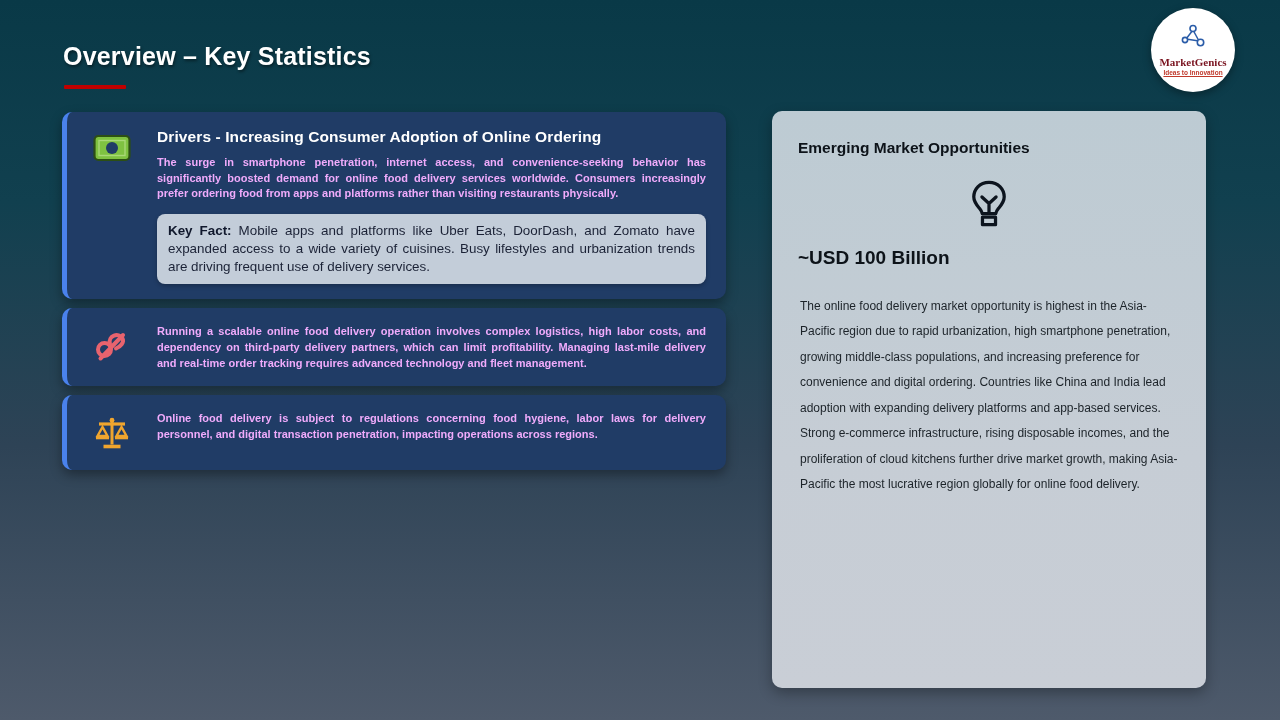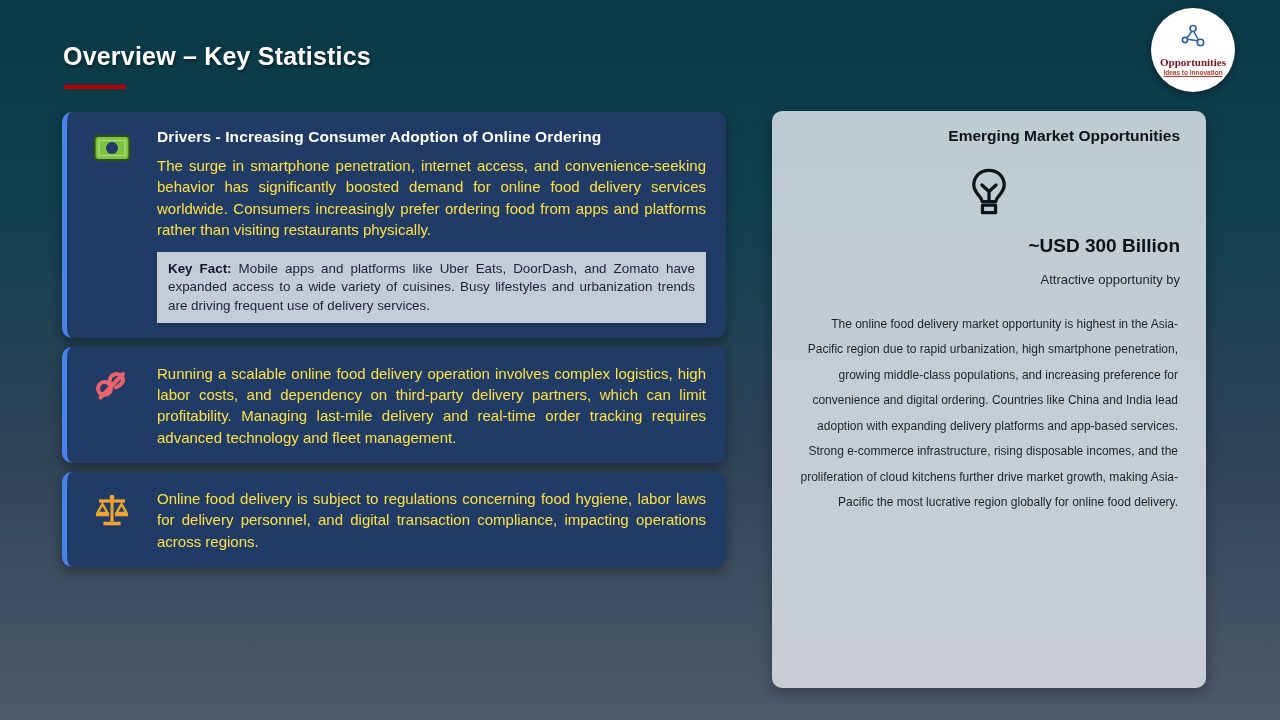--- a/index.html
+++ b/index.html
@@ -93,50 +93,51 @@
   }
   .card-content { flex: 1; }
   .card-title {
     font-size: 15.5px;
     font-weight: bold;
     color: #ffffff;
     margin-bottom: 9px;
     letter-spacing: 0.1px;
   }
   .card-body {
-    font-size: 15px;
+    font-size: 11px;
     line-height: 1.42;
-    color: #fde047;
+    color: #f0abfc;
     text-align: justify;
+    font-weight: bold;
   }
   .callout {
     margin-top: 12px;
     background: #c3cdd9;
-    border-radius: 0;
+    border-radius: 8px;
     padding: 8px 11px;
     font-size: 13.4px;
     line-height: 1.36;
     color: #1b2236;
     text-align: justify;
     box-shadow: 0 2px 4px rgba(0,0,0,0.25);
   }
   .callout-label { font-weight: bold; color: #10182c; }
   .card-regulatory .callout { margin-top: 18px; }
 
   
   .panel {
     position: absolute;
     left: 772px;
     top: 111px;
     width: 434px;
     height: 577px;
     background: linear-gradient(180deg, #bdcbd3 0%, #c6cdd5 60%, #c9ced6 100%);
     border-radius: 10px;
-    padding: 14px 26px;
-    text-align: right;
+    padding: 26px 26px;
+    text-align: left;
     color: #12181f;
     box-shadow: 0 5px 14px rgba(0,0,0,0.3);
   }
   .panel-title {
     font-size: 15.5px;
     font-weight: bold;
     color: #0d1319;
     margin-top: 2px;
   }
   .panel-bulb { margin: 22px auto 0; width: 44px; }
@@ -176,21 +177,21 @@
         <g stroke="#2a5ca8" stroke-width="1.5" fill="none">
           <line x1="16" y1="6" x2="9" y2="15"></line>
           <line x1="16" y1="6" x2="22" y2="17"></line>
           <line x1="9" y1="15" x2="22" y2="17"></line>
         </g>
         <circle cx="16" cy="4.5" r="3" fill="#ffffff" stroke="#2a5ca8" stroke-width="1.6"></circle>
         <circle cx="8" cy="16" r="2.6" fill="#ffffff" stroke="#2a5ca8" stroke-width="1.6"></circle>
         <circle cx="23.5" cy="18.5" r="3.2" fill="#ffffff" stroke="#2a5ca8" stroke-width="1.6"></circle>
       </svg>
     </span>
-    <div class="logo-name">Opportunities</div>
+    <div class="logo-name">MarketGenics</div>
     <div class="logo-tagline">Ideas to Innovation</div>
   </div>
 
   <div class="cards">
 
     <section class="card">
       <div class="card-icon">
         <svg width="38" height="28" viewBox="0 0 38 28">
           <rect x="1.5" y="2" width="35" height="24" rx="4" fill="#7fc241" stroke="#2c4f14" stroke-width="2.2"></rect>
           <rect x="6" y="6.5" width="26" height="15" fill="none" stroke="#a9d877" stroke-width="1.4"></rect>
@@ -228,33 +229,32 @@
             <path d="M9.5 10 L4.5 19 L14.5 19 Z" stroke-width="2.4"></path>
             <path d="M28.5 10 L23.5 19 L33.5 19 Z" stroke-width="2.4"></path>
             <line x1="3" y1="20.8" x2="16" y2="20.8" stroke-width="3"></line>
             <line x1="22" y1="20.8" x2="35" y2="20.8" stroke-width="3"></line>
             <line x1="10.5" y1="29.5" x2="27.5" y2="29.5" stroke-width="3.6"></line>
           </g>
           <circle cx="19" cy="3.2" r="2.4" fill="#f0a52e"></circle>
         </svg>
       </div>
       <div class="card-content">
-        <p class="card-body">Online food delivery is subject to regulations concerning food hygiene, labor laws for delivery personnel, and digital transaction compliance, impacting operations across regions.</p>
+        <p class="card-body">Online food delivery is subject to regulations concerning food hygiene, labor laws for delivery personnel, and digital transaction penetration, impacting operations across regions.</p>
       </div>
     </section>
 
   </div>
 
   <aside class="panel">
     <h2 class="panel-title">Emerging Market Opportunities</h2>
     <div class="panel-bulb">
       <svg width="44" height="50" viewBox="0 0 40 46" fill="none" stroke="#0c141e" stroke-width="3" stroke-linejoin="round" stroke-linecap="round">
         <path d="M20 3 C28.8 3 34 9.6 34 16.4 C34 21.3 31.1 24.3 28.6 27.2 C27.4 28.7 26.5 30.4 26.2 31.9 L13.8 31.9 C13.5 30.4 12.6 28.7 11.4 27.2 C8.9 24.3 6 21.3 6 16.4 C6 9.6 11.2 3 20 3 Z"></path>
         <path d="M13.5 16.5 L20 22.5 L26.5 16.5 M20 22.5 L20 31.5"></path>
         <rect x="14" y="35" width="12" height="7"></rect>
       </svg>
     </div>
-    <div class="panel-value">~USD 300 Billion</div>
-    <div class="panel-subtitle">Attractive opportunity by</div>
+    <div class="panel-value">~USD 100 Billion</div>
     <p class="panel-desc">The online food delivery market opportunity is highest in the Asia-Pacific region due to rapid urbanization, high smartphone penetration, growing middle-class populations, and increasing preference for convenience and digital ordering. Countries like China and India lead adoption with expanding delivery platforms and app-based services. Strong e-commerce infrastructure, rising disposable incomes, and the proliferation of cloud kitchens further drive market growth, making Asia-Pacific the most lucrative region globally for online food delivery.</p>
   </aside>
 
 </div>
 
 </body></html>

